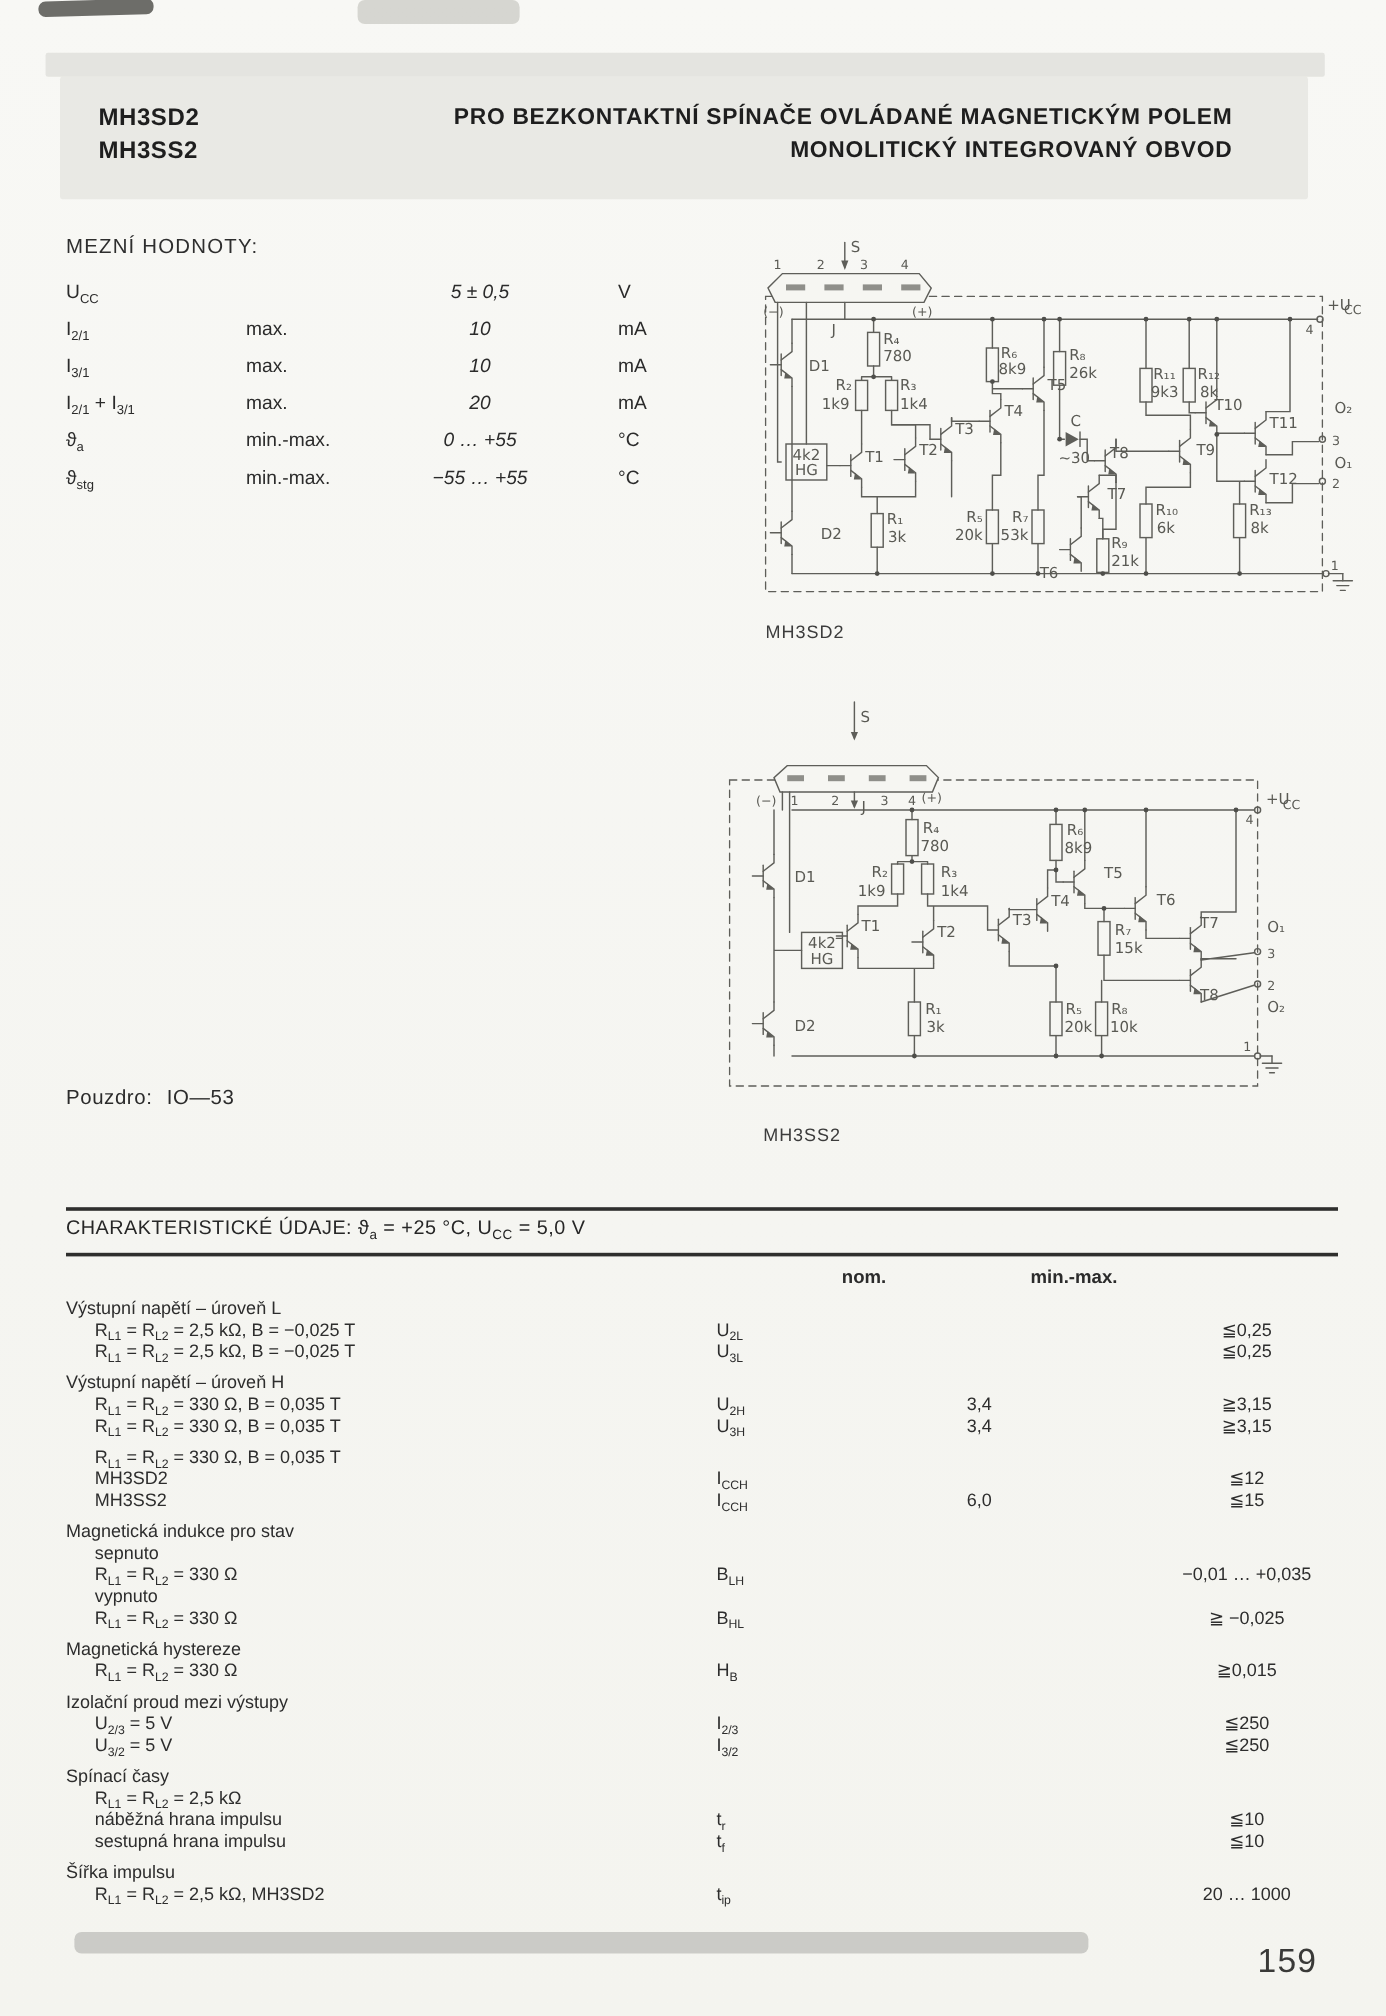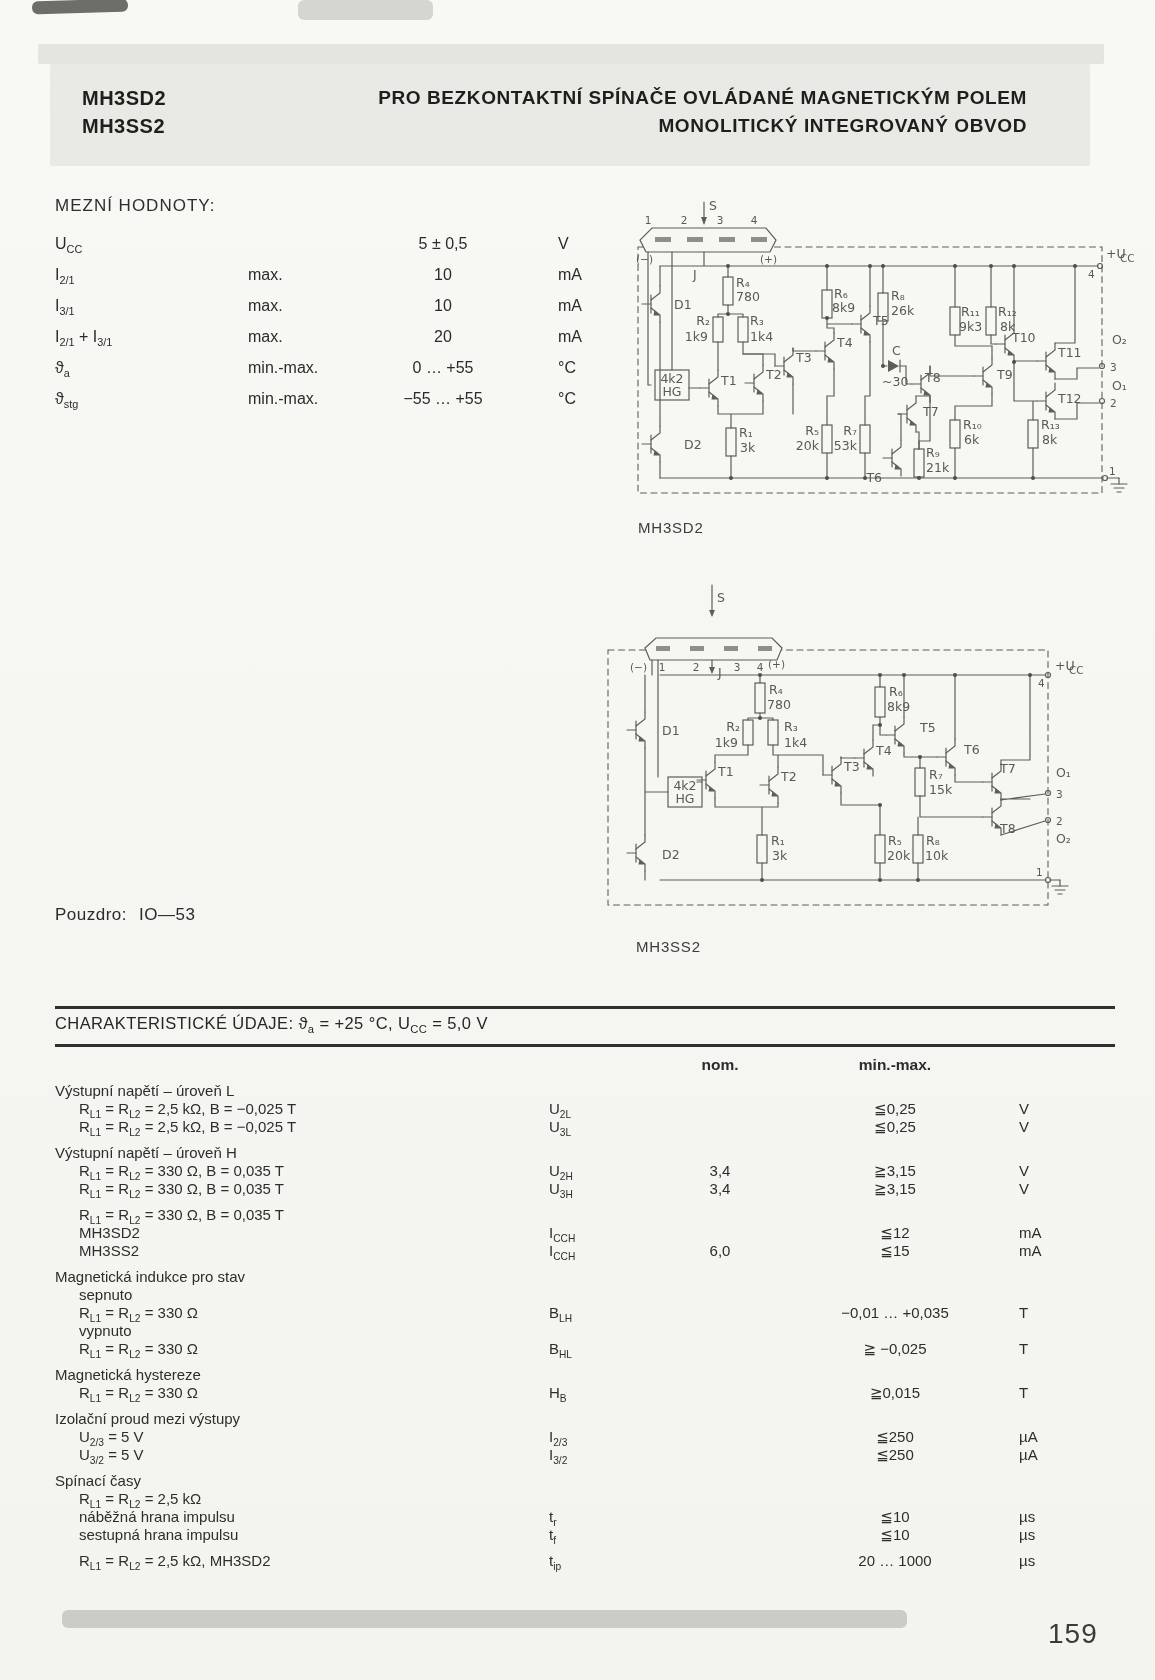--- a/index.html
+++ b/index.html
@@ -12,36 +12,36 @@
   
   .partnos{position:absolute;left:82px;top:84px;font-size:20px;font-weight:bold;
     line-height:28px;letter-spacing:.5px;color:#1e1e1e;}
   .title{position:absolute;right:128px;top:84px;text-align:right;font-size:19px;
     font-weight:bold;line-height:28px;letter-spacing:.6px;color:#1e1e1e;white-space:nowrap;}
   
   .limits-head{position:absolute;left:55px;top:196px;font-size:17px;letter-spacing:1px;color:#2e2e2e;}
   .limits{position:absolute;left:55px;top:228px;width:560px;font-size:16px;}
   .lrow{display:flex;height:31px;align-items:center;line-height:31px;}
   .l-sym{flex:0 0 150px;}
-  .l-cond{flex:0 0 120px;margin-left:43px;}
-  .l-val{flex:0 0 150px;text-align:center;}
+  .l-cond{flex:0 0 120px;}
+  .l-val{flex:0 0 150px;text-align:center;font-style:italic;}
   .l-unit{flex:0 0 90px;padding-left:40px;}
   
   .package{position:absolute;left:55px;top:905px;font-size:17px;letter-spacing:.5px;}
   .package .pv{margin-left:12px;}
   
   .schcap{position:absolute;font-size:15px;letter-spacing:.8px;color:#3c3c3c;}
   
   .rule{position:absolute;left:55px;width:1060px;background:#2f2f2d;}
   .char-head{position:absolute;left:55px;top:1014px;font-size:16.5px;letter-spacing:.4px;color:#262626;}
   .char-cols{position:absolute;left:55px;top:1056px;width:1040px;display:flex;font-weight:bold;font-size:15.5px;}
   .chars{position:absolute;left:55px;top:1082px;width:1040px;font-size:15px;color:#2d2d2d;}
   .cgroup{margin-bottom:8px;}
   .ctitle{line-height:18px;}
-  .crow{display:flex;line-height:18px;}
+  .crow{display:flex;line-height:18px;gap:48px;}
   .c-cond{flex:0 0 480px;padding-left:24px;box-sizing:border-box;}
   .c-sym{flex:0 0 120px;padding-left:14px;box-sizing:border-box;}
   .c-nom{flex:0 0 130px;text-align:center;}
   .c-mm{flex:0 0 220px;text-align:center;}
   .c-unit{flex:0 0 90px;padding-left:14px;box-sizing:border-box;}
   .pageno{position:absolute;left:1048px;top:1618px;font-size:28px;color:#3a3a38;letter-spacing:1px;}
   
   .schem{position:absolute;}
   .schem line,.schem path,.schem rect,.schem polygon,.schem circle{stroke:#5e5e59;stroke-width:1.2;fill:none;stroke-linecap:round;}
   .schem .fillshape{fill:#5e5e59;stroke:none;}
@@ -541,20 +541,21 @@
       <div class="crow">
         <div class="c-cond">sestupná hrana impulsu</div>
         <div class="c-sym">t<sub>f</sub></div>
         <div class="c-nom"></div>
         <div class="c-mm">≦10</div>
         <div class="c-unit">µs</div>
       </div>
     </div>
 
     <div class="cgroup">
+      <div class="ctitle">Šířka impulsu</div>
       <div class="crow">
         <div class="c-cond">R<sub>L1</sub> = R<sub>L2</sub> = 2,5 kΩ, MH3SD2</div>
         <div class="c-sym">t<sub>ip</sub></div>
         <div class="c-nom"></div>
         <div class="c-mm">20 … 1000</div>
         <div class="c-unit">µs</div>
       </div>
     </div>
 
   </div>

